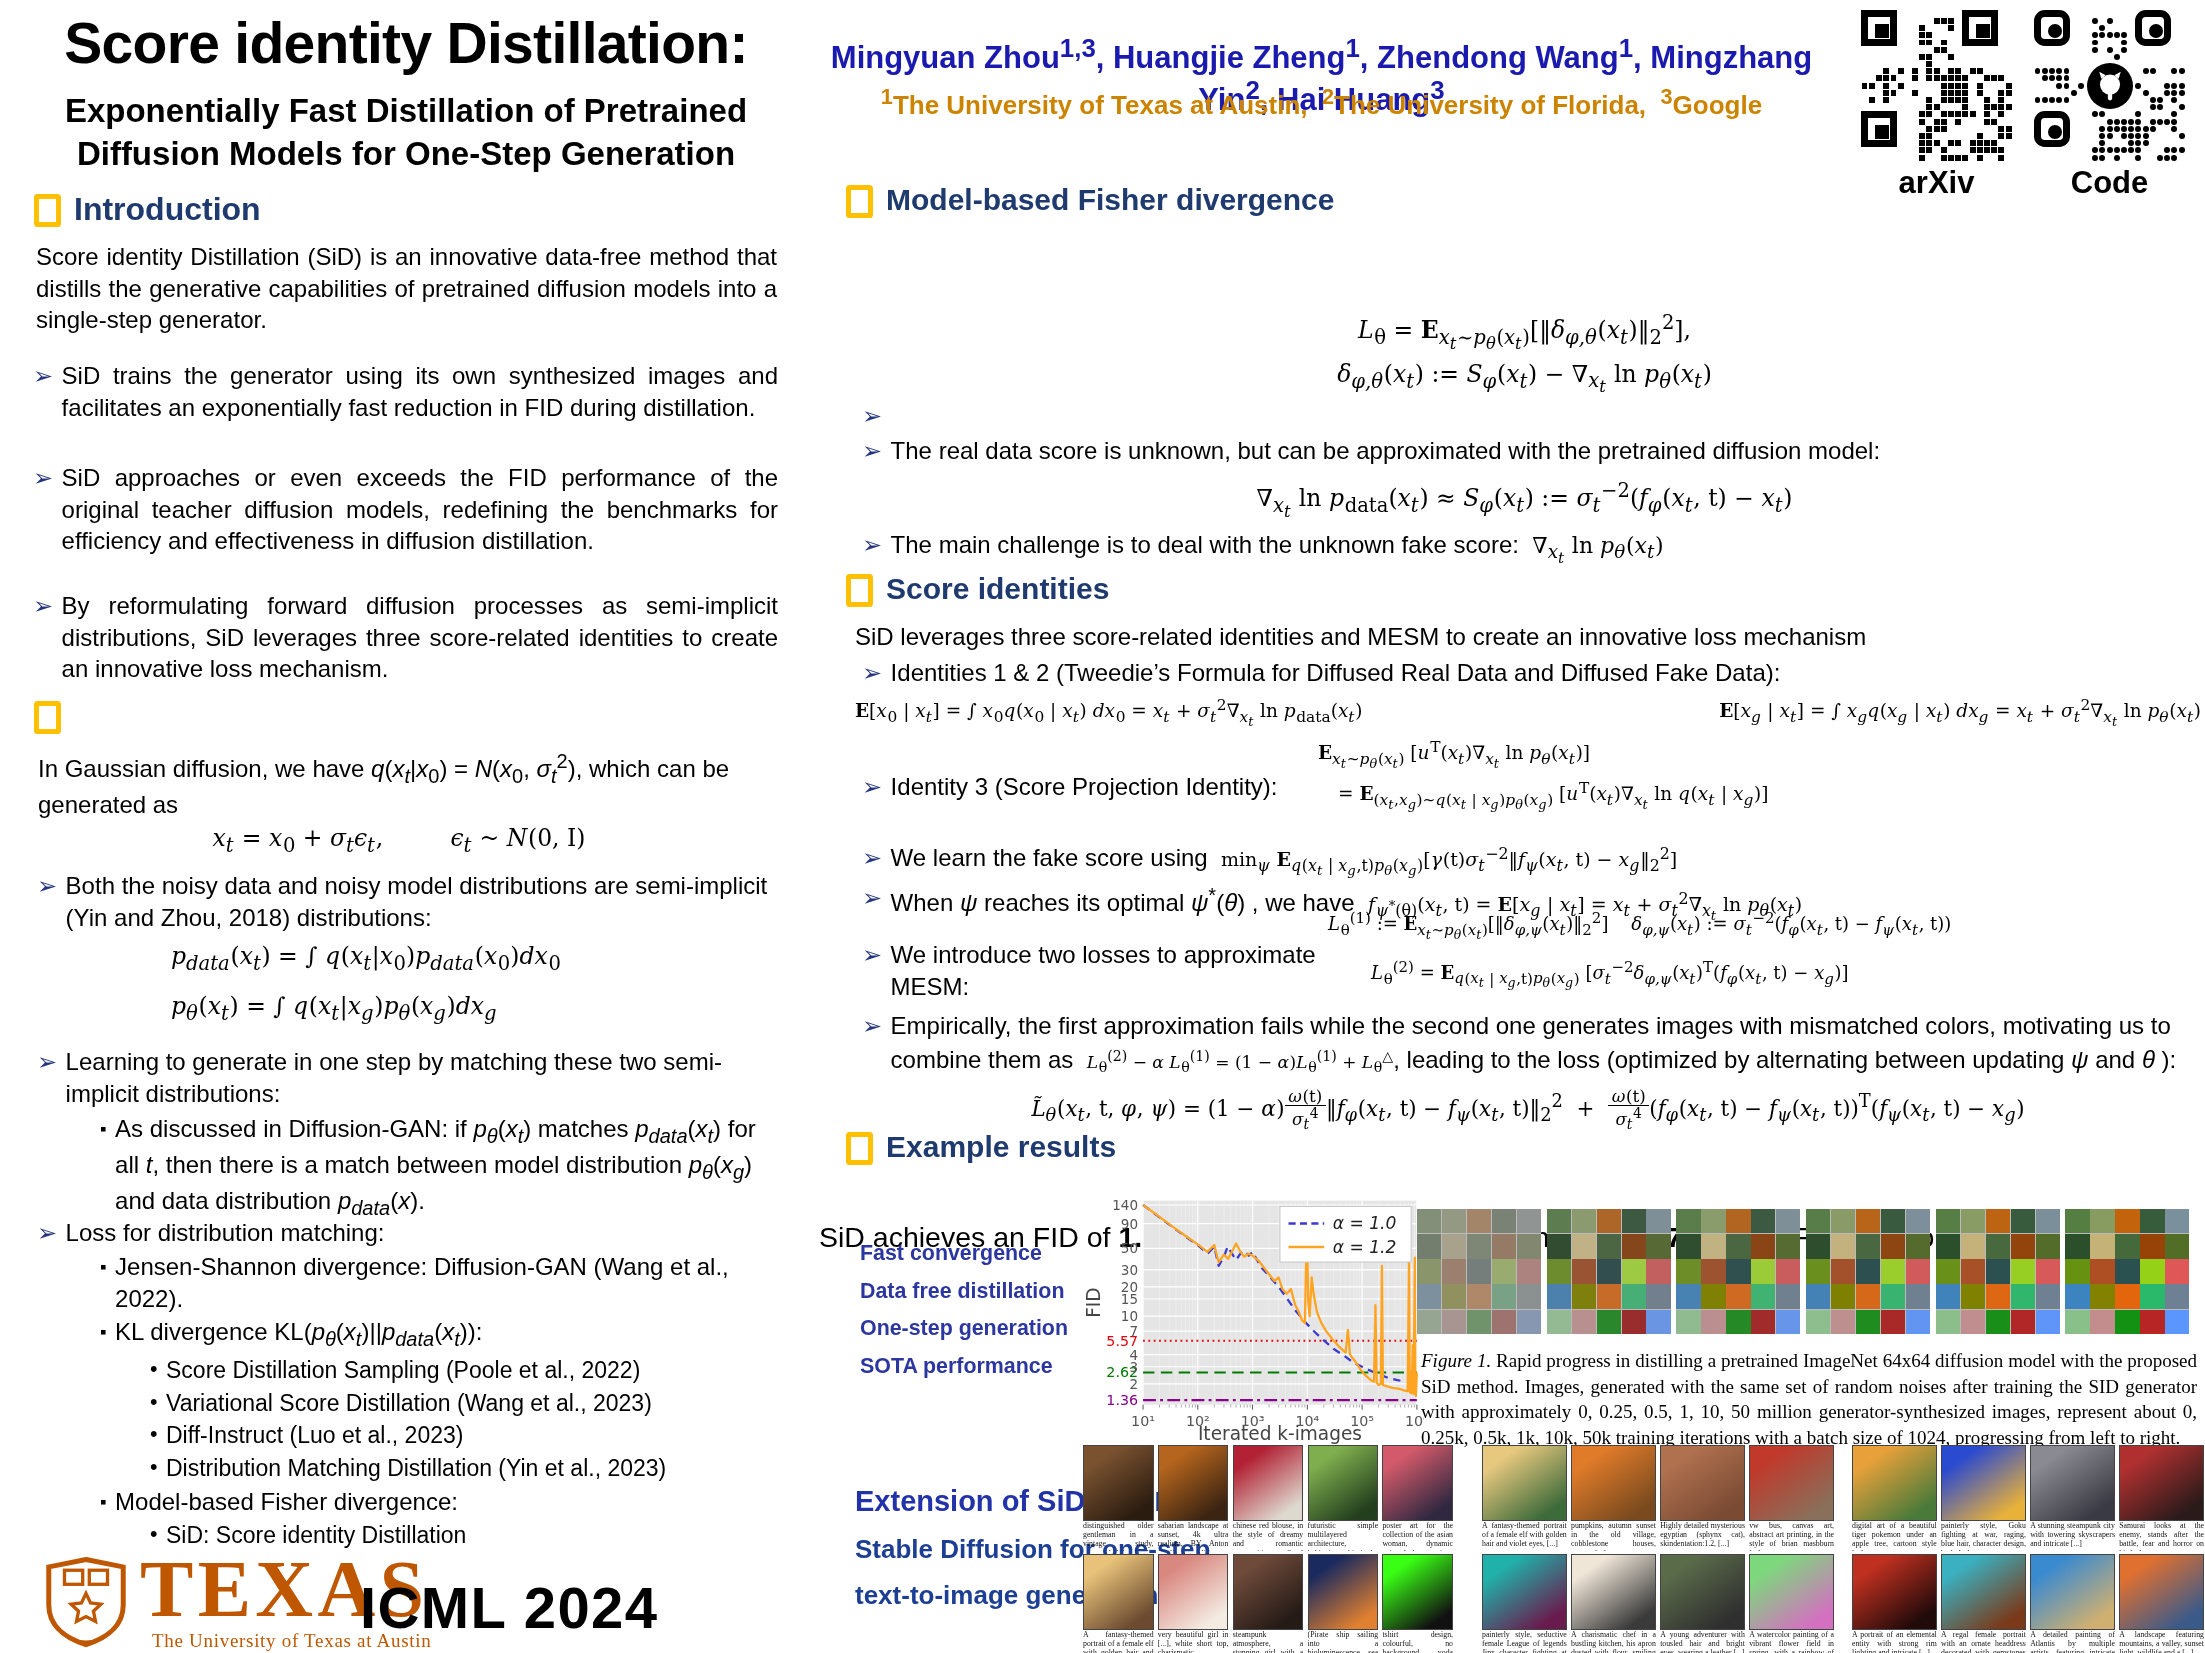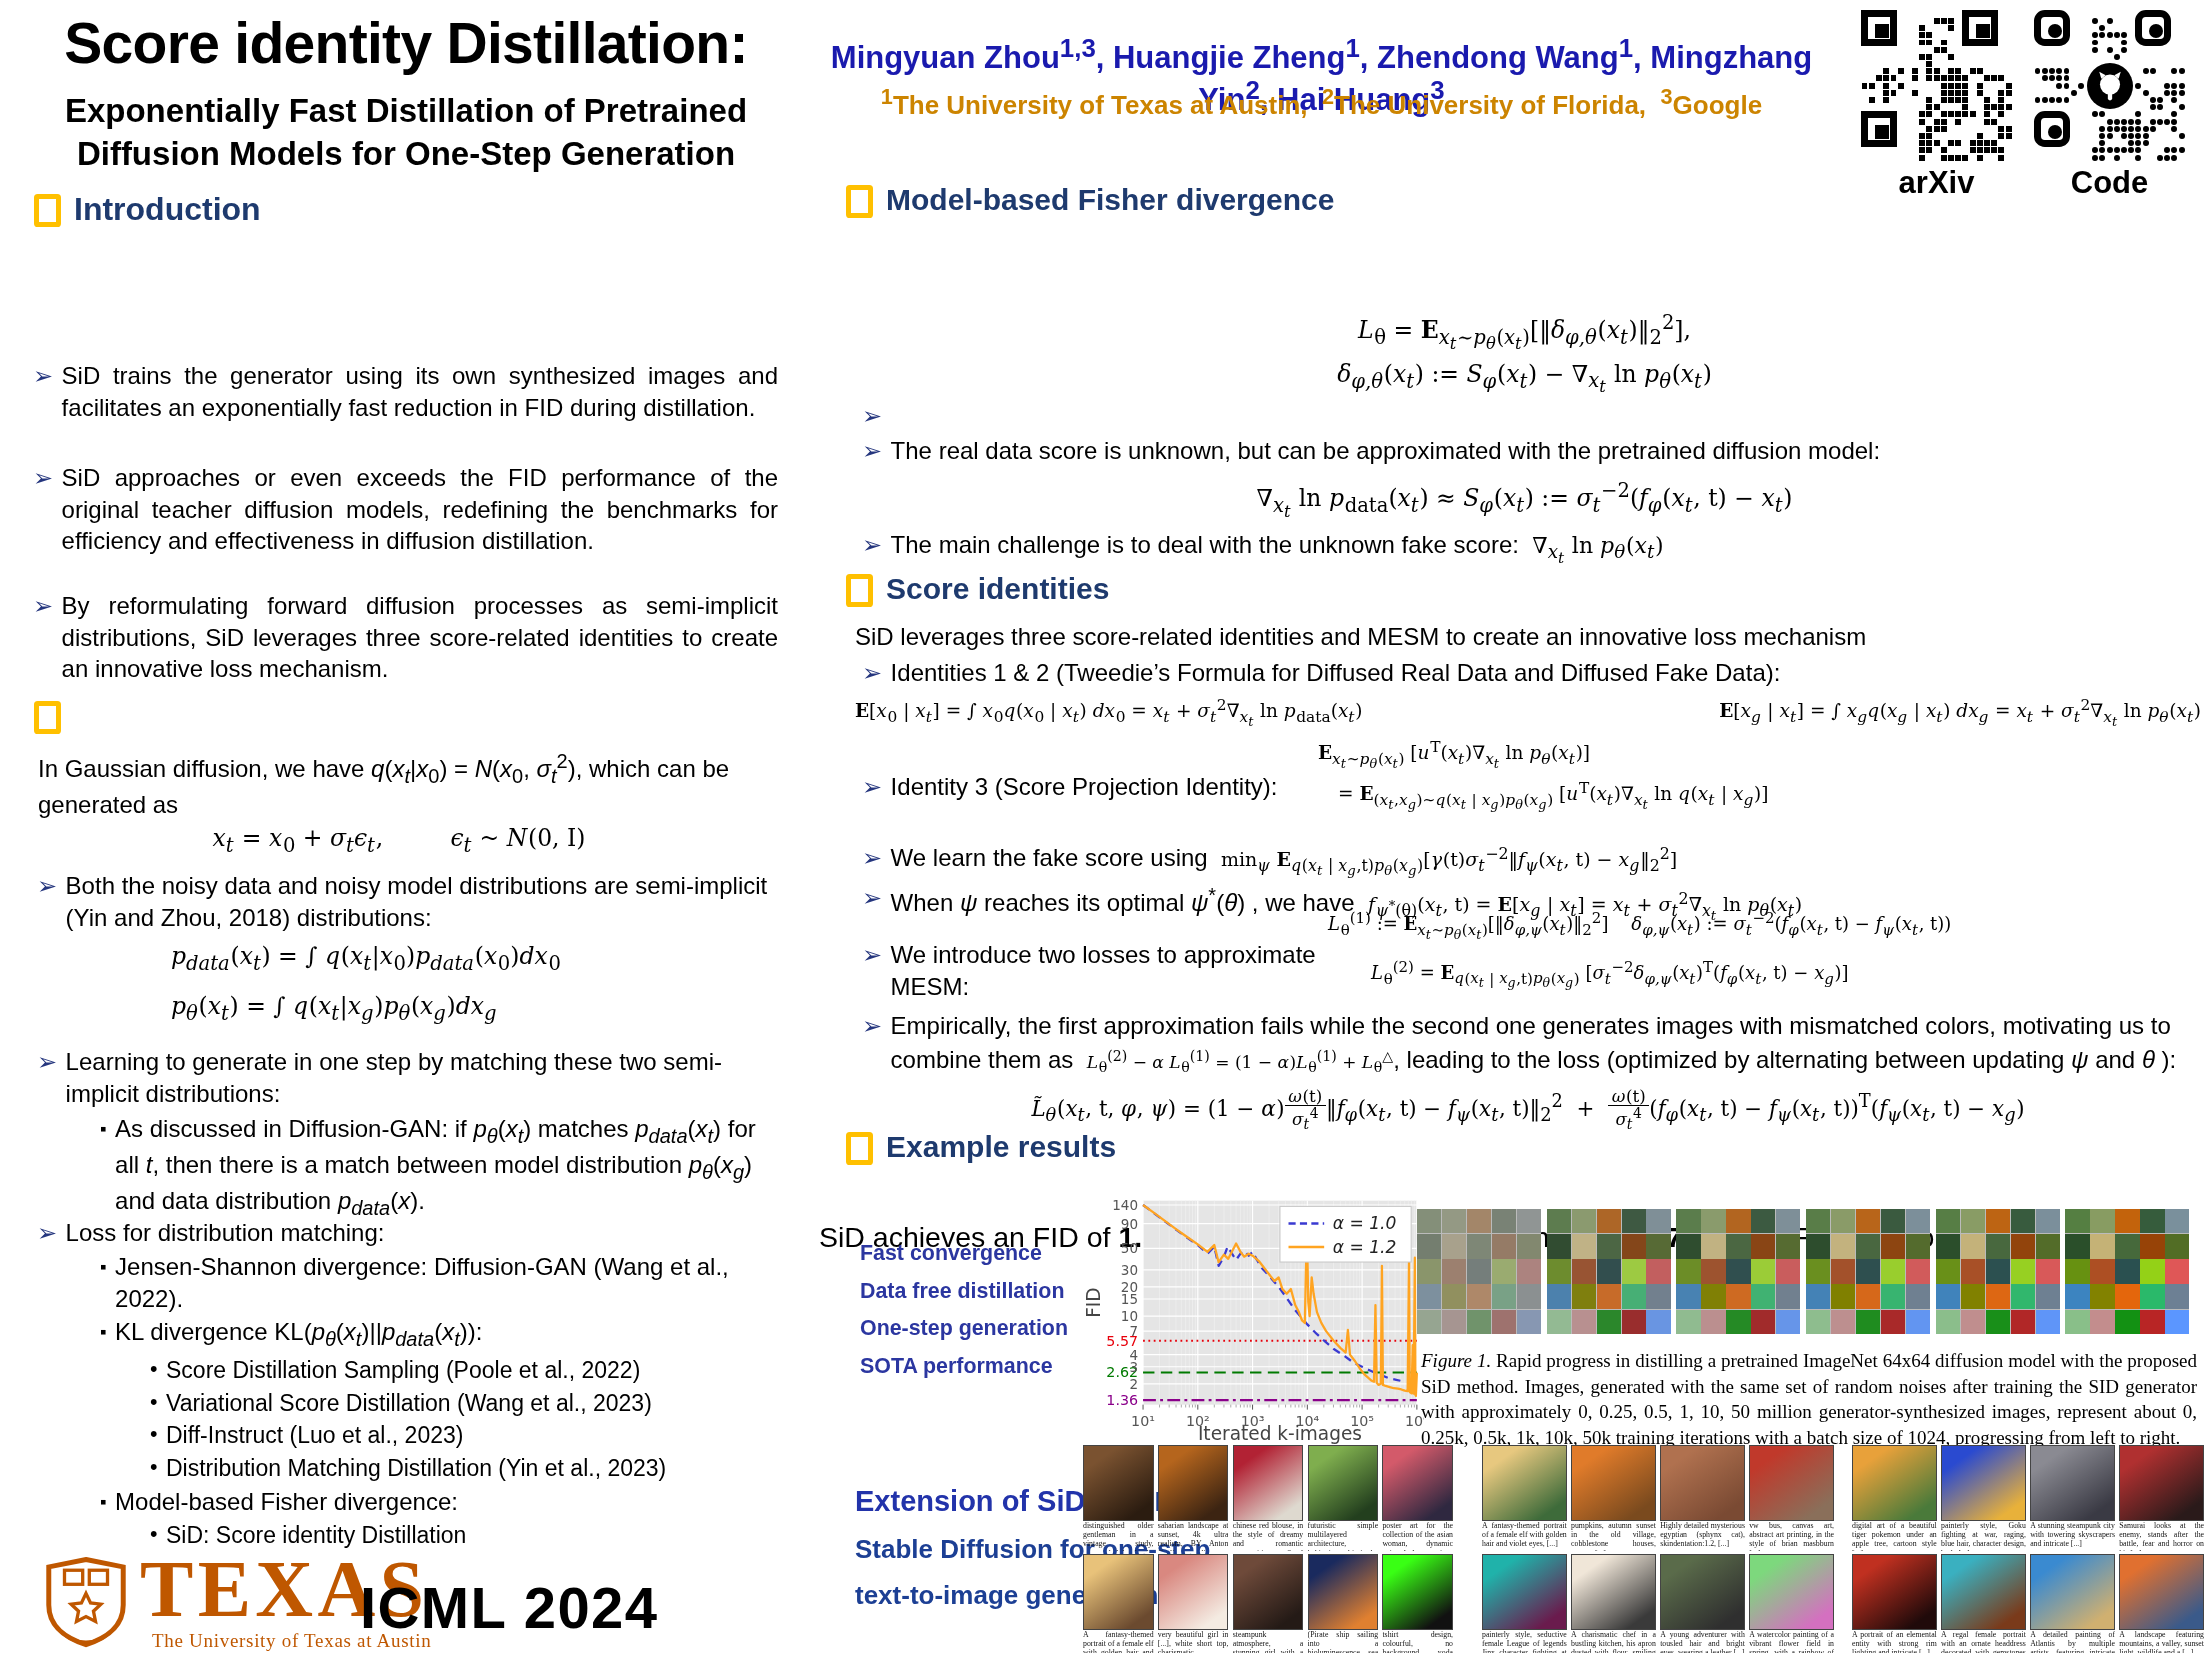--- a/index.html
+++ b/index.html
@@ -63,20 +63,21 @@
   <div class="abs ttl" style="left:28.5px;top:14.2px;width:755px;">Score identity Distillation:</div>
   <div class="abs sub" style="left:28.5px;top:90px;width:755px;">
     <div>Exponentially Fast Distillation of Pretrained</div>
     <div>Diffusion Models for One-Step Generation</div>
   </div>
 
   <div class="abs sec" style="left:34px;top:191px;">
     <span class="sq"></span>
     <span class="t">Introduction</span>
   </div>
+  <div class="abs body just" style="left:36px;top:241px;width:741px;">Score identity Distillation (SiD) is an innovative data-free method that distills the generative capabilities of pretrained diffusion models into a single-step generator.</div>
 
   <div class="abs bul" style="left:33px;top:360px;width:745px;">
     <span class="m">➢</span>
     <div class="body just">SiD trains the generator using its own synthesized images and facilitates an exponentially fast reduction in FID during distillation.</div>
   </div>
   <div class="abs bul" style="left:33px;top:462px;width:745px;">
     <span class="m">➢</span>
     <div class="body just">SiD approaches or even exceeds the FID performance of the original teacher diffusion models, redefining the benchmarks for efficiency and effectiveness in diffusion distillation.</div>
   </div>
   <div class="abs bul" style="left:33px;top:590px;width:745px;">

